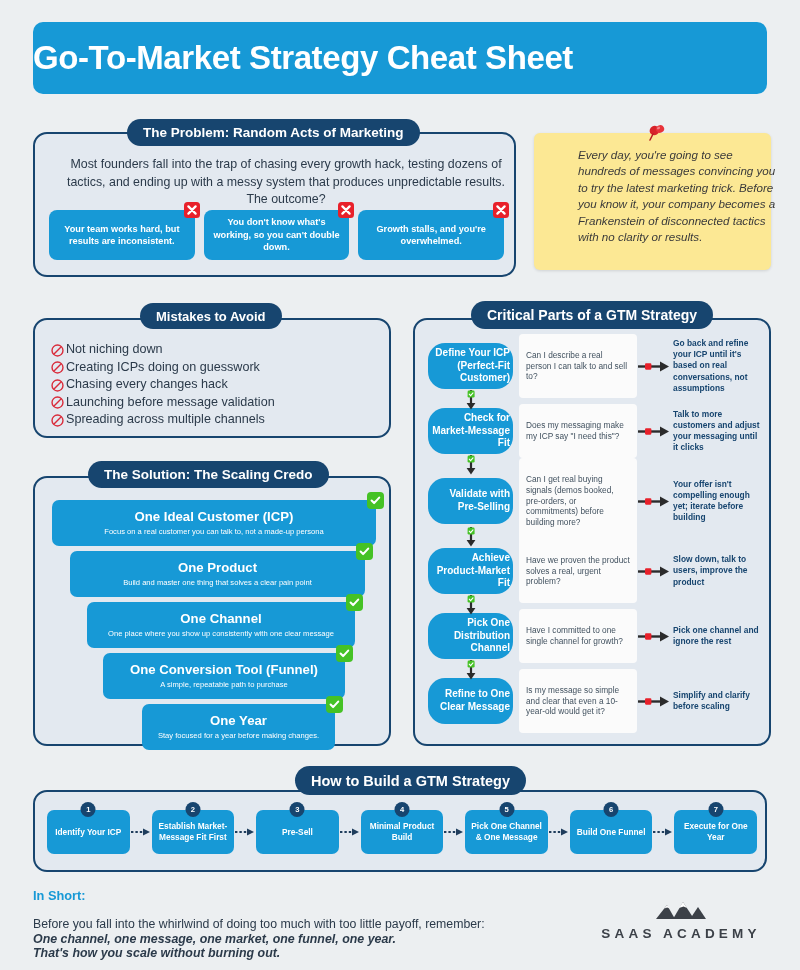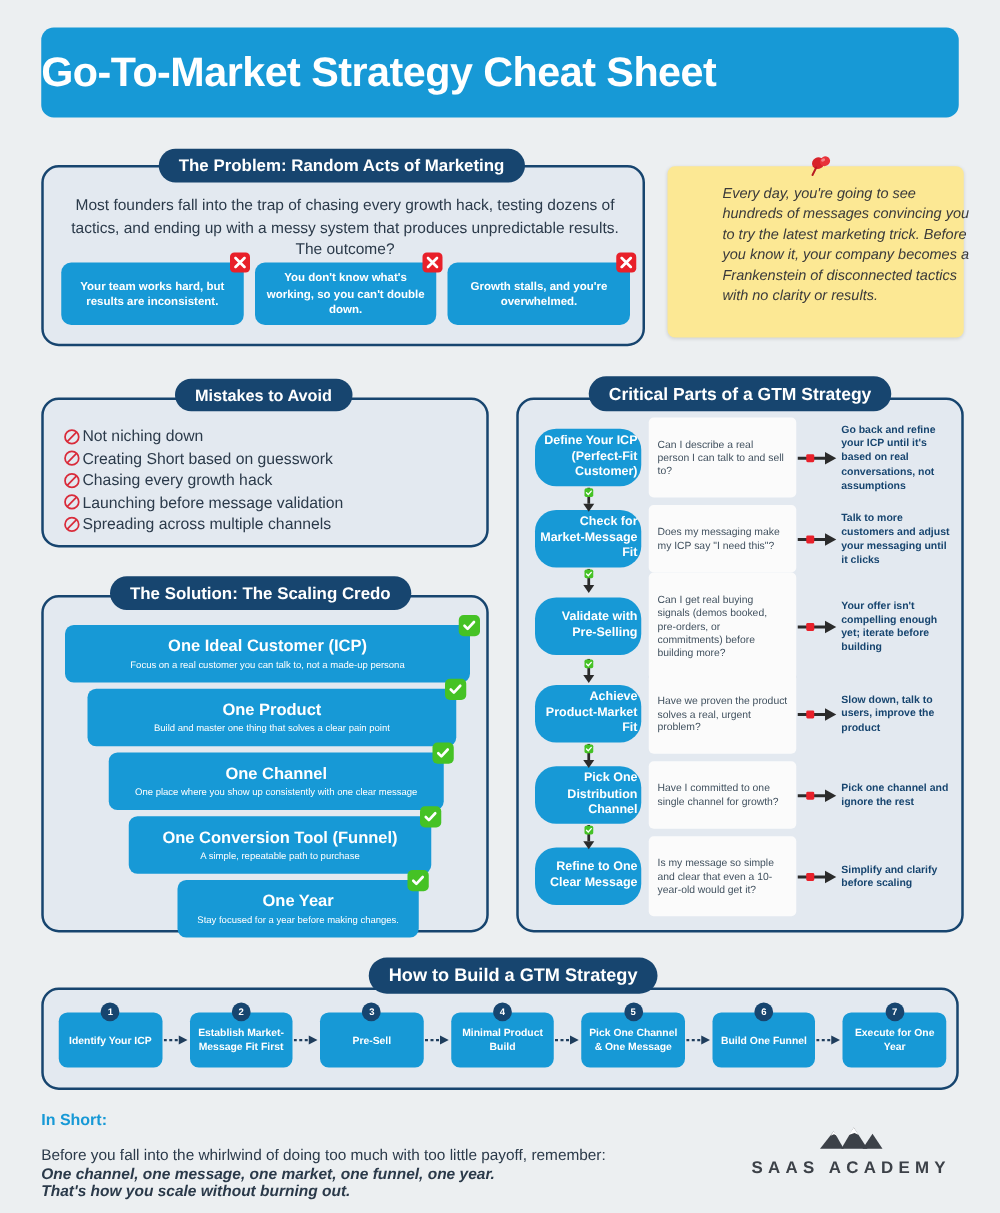--- a/index.html
+++ b/index.html
@@ -37,21 +37,21 @@
     color: #fff; font-weight: bold;
     padding: 0 16px;
     z-index: 5;
     white-space: nowrap;
   }
 
   
   #problem-panel { left: 33px; top: 132px; width: 483px; height: 145px; }
   #problem-pill { left: 127px; top: 119px; height: 27px; font-size: 13.5px; }
   .problem-body {
-    position: absolute; left: 18px; top: 22px; width: 446px;
+    position: absolute; left: 28px; top: 22px; width: 446px;
     text-align: center; color: #2b3a4a; font-size: 12.4px; line-height: 1.42;
   }
   .problem-cards {
     position: absolute; left: 14px; top: 76px; width: 455px;
     display: flex; gap: 9px;
   }
   .pcard {
     position: relative; flex: 1;
     background: #1799d6; border-radius: 8px;
     min-height: 50px;
@@ -248,30 +248,30 @@
         </span>
         <span class="lbl">Not niching down</span>
       </div>
       <div class="mrow">
         <span class="no-icon">
           <svg viewBox="0 0 14 14">
               <circle cx="7" cy="7" r="5.9" fill="none" stroke="#d92b3a" stroke-width="1.5"></circle>
               <path d="M3 11 L11 3" stroke="#d92b3a" stroke-width="1.5"></path>
             </svg>
         </span>
-        <span class="lbl">Creating Short based on guesswork</span>
+        <span class="lbl">Creating ICPs doing on guesswork</span>
       </div>
       <div class="mrow">
         <span class="no-icon">
           <svg viewBox="0 0 14 14">
               <circle cx="7" cy="7" r="5.9" fill="none" stroke="#d92b3a" stroke-width="1.5"></circle>
               <path d="M3 11 L11 3" stroke="#d92b3a" stroke-width="1.5"></path>
             </svg>
         </span>
-        <span class="lbl">Chasing every growth hack</span>
+        <span class="lbl">Chasing every changes hack</span>
       </div>
       <div class="mrow">
         <span class="no-icon">
           <svg viewBox="0 0 14 14">
               <circle cx="7" cy="7" r="5.9" fill="none" stroke="#d92b3a" stroke-width="1.5"></circle>
               <path d="M3 11 L11 3" stroke="#d92b3a" stroke-width="1.5"></path>
             </svg>
         </span>
         <span class="lbl">Launching before message validation</span>
       </div>

